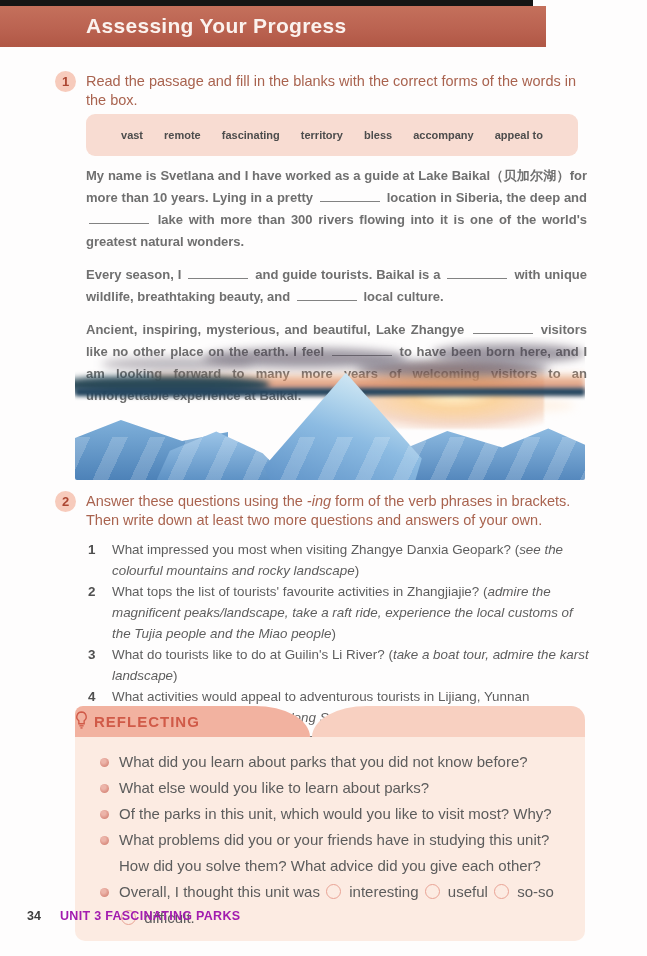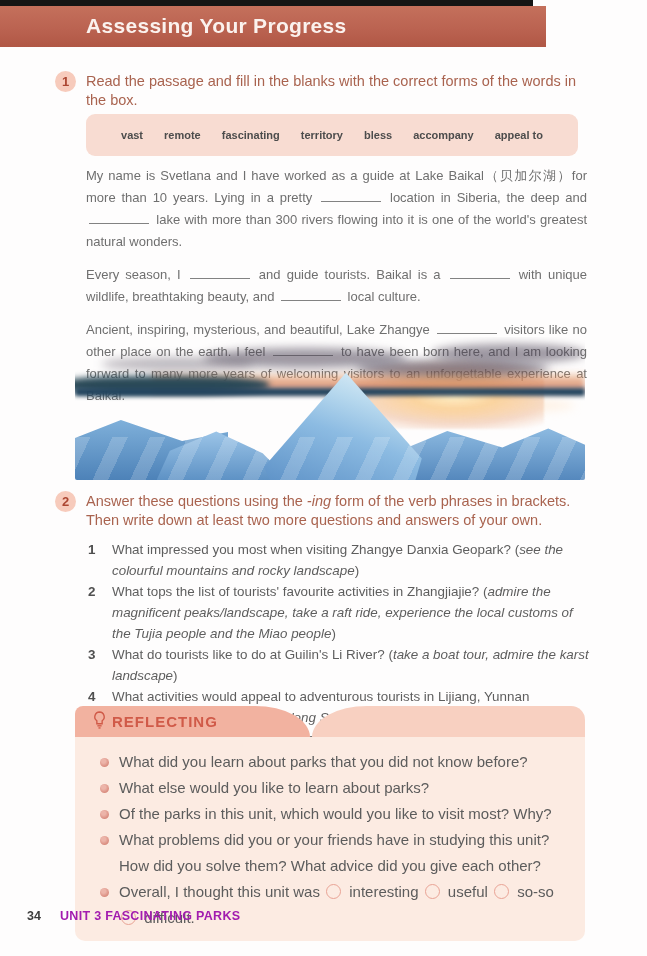--- a/index.html
+++ b/index.html
@@ -14,21 +14,21 @@
          display:flex;align-items:center;justify-content:center;}
   #badge1{top:71px;} #badge2{top:491px;}
   .ex-title{position:absolute;left:86px;width:514px;margin:0;font-size:14.5px;font-weight:normal;
             color:#a9634f;line-height:19px;}
   #ex1-title{top:72px;} #ex2-title{top:492px;}
   .it{font-style:italic;}
   .wordbox{position:absolute;left:86px;top:114px;width:492px;height:42px;border-radius:9px;
            background:#f8dcd2;display:flex;align-items:center;justify-content:center;gap:21px;}
   .wordbox span{font-size:11px;font-weight:bold;color:#4c4c4c;}
   .passage{position:absolute;left:86px;top:165px;width:501px;}
-  .passage p{margin:0 0 11px 0;font-size:13px;color:#6f6f6f;line-height:22px;text-align:justify;}
+  .passage p{margin:0 0 11px 0;font-size:13px;color:#6f6f6f;line-height:22px;text-align:justify;font-weight:bold;}
   .blank{display:inline-block;width:60px;height:12px;border-bottom:1.3px solid #828282;margin:0 3px;vertical-align:baseline;}
   
   .photo{position:absolute;left:75px;top:337px;width:510px;height:143px;border-radius:2px;overflow:hidden;
      background:linear-gradient(180deg,#97abbf 0%,#a8b8c7 7%,#9097a6 14%,#7b7689 20%,#8d7a86 26%,
        #b98a74 31%,#a26f66 35%,#43617a 38%,#2b4e70 42%,#30598 46%,#2f5a85 48%,#3a699b 57%,
        #4a7fb2 66%,#649bcb 78%,#7eb2dc 90%,#90c1e6 100%);}
   .photo>div{position:absolute;}
   .ph-sun{left:48%;top:14%;width:44%;height:50%;
      background:radial-gradient(ellipse at 60% 55%,rgba(255,244,200,.95) 0%,rgba(248,195,120,.75) 22%,rgba(230,150,100,.35) 48%,transparent 70%);
      filter:blur(1px);}
@@ -57,21 +57,21 @@
   
   .questions{position:absolute;left:88px;top:539px;width:502px;}
   .q-row{display:flex;font-size:13.4px;color:#5e5e5e;line-height:21px;}
   .q-num{width:24px;flex:none;font-weight:bold;color:#4f4f4f;}
   .q-body{flex:1;text-align:left;}
   
   .reflect{position:absolute;left:75px;top:706px;width:510px;}
   .book-top{position:relative;height:31px;}
   .page-left{position:absolute;left:0;top:0;width:235px;height:31px;background:#f2b2a0;
      border-radius:8px 0 0 0;border-top-right-radius:55px 31px;
-     display:flex;align-items:center;gap:6px;padding-left:18px;box-sizing:border-box;}
+     display:flex;align-items:center;gap:6px;box-sizing:border-box;}
   .page-right{position:absolute;left:237px;top:0;width:273px;height:31px;background:#f8d0c1;
      border-radius:0 14px 0 0;border-top-left-radius:55px 31px;}
   .reflect-title{font-size:15px;font-weight:bold;color:#d05a48;letter-spacing:1px;}
   .reflect-body{background:#fcebe2;border-radius:0 0 10px 10px;padding:12px 20px 10px 25px;min-height:132px;box-sizing:border-box;}
   .b-row{display:flex;align-items:flex-start;font-size:15px;color:#5c5c5c;line-height:26px;}
   .dot{flex:none;width:9px;height:9px;border-radius:50%;margin:9px 10px 0 0;
        background:radial-gradient(circle at 40% 35%,#ecb4a9 0 25%,#d98c7f 70%);}
   .b-body{flex:1;}
   .radio{display:inline-block;width:13px;height:13px;border:1.4px solid #e9a395;border-radius:50%;
          vertical-align:-2px;margin:0 4px 0 2px;background:transparent;}

